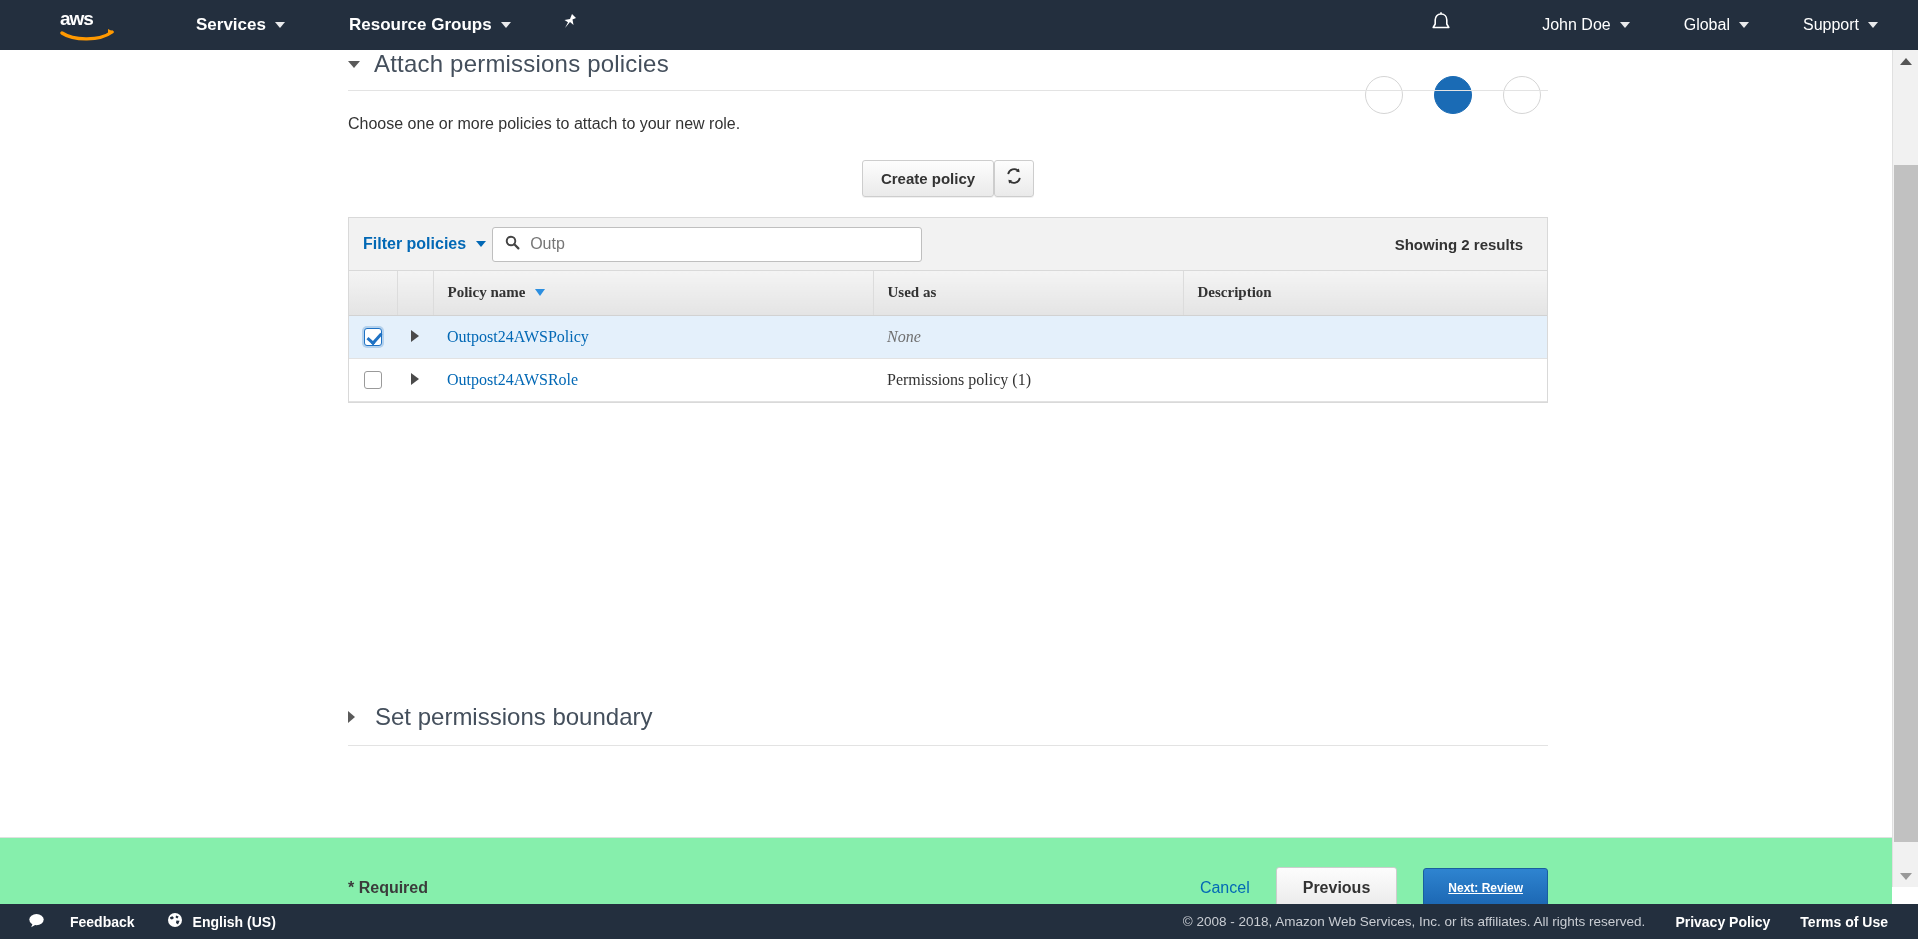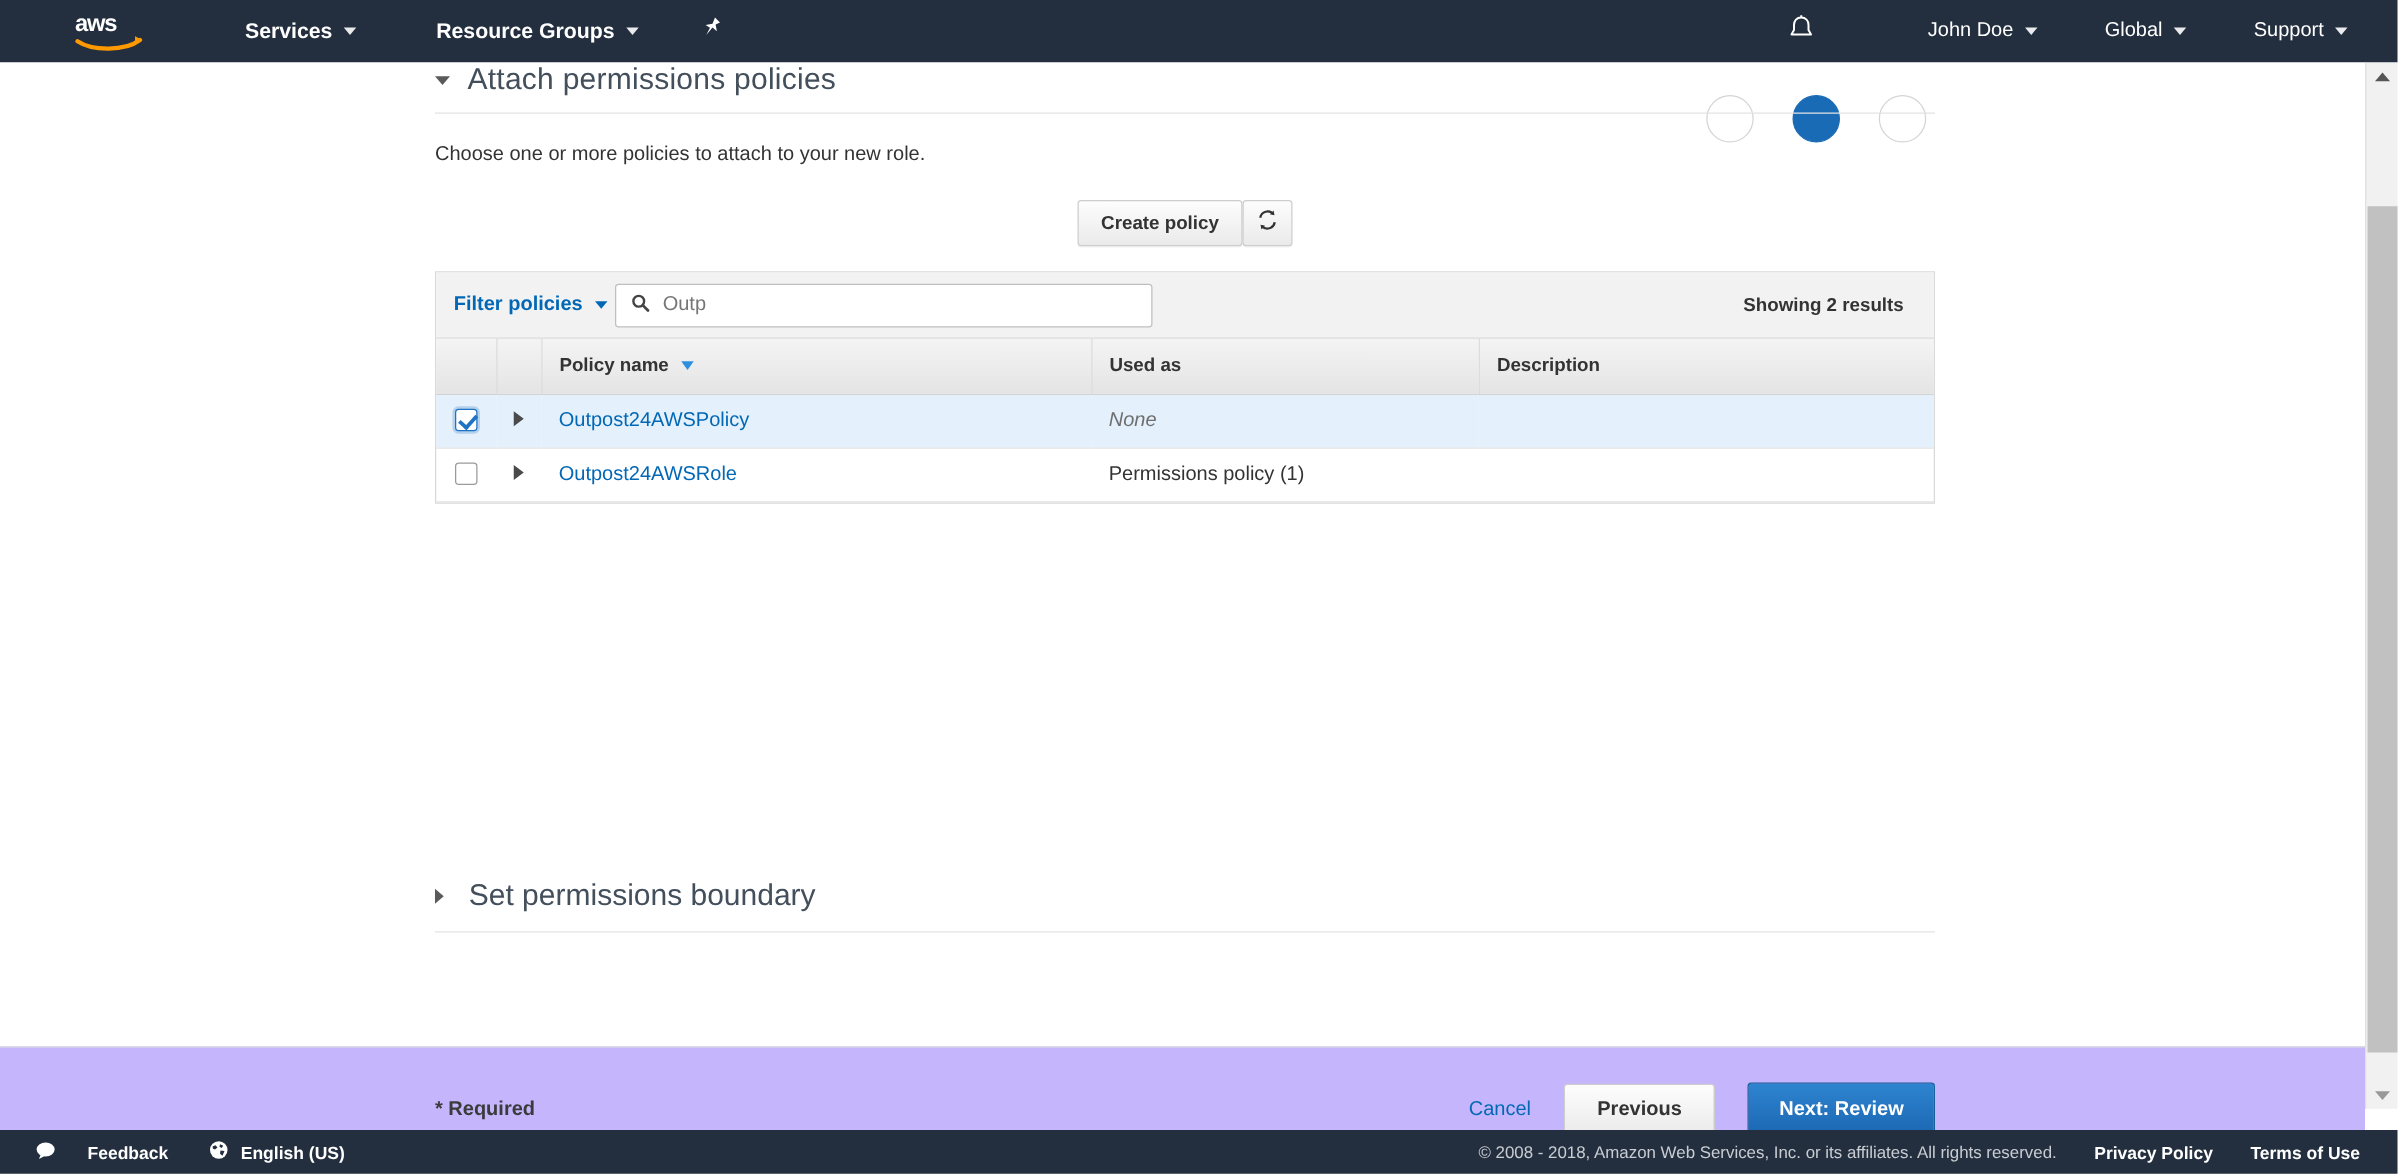--- a/index.html
+++ b/index.html
@@ -117,21 +117,21 @@
     border: none; outline: none; flex: 1; height: 100%;
     font-family: "Liberation Sans", sans-serif;
     font-size: 16px; color: #767676; padding-left: 10px;
     background: transparent;
   }
   .showing {
     margin-left: auto; font-size: 15px; font-weight: bold; color: #333333;
     padding-right: 10px;
   }
 
-  table.policies { width: 100%; border-collapse: collapse; table-layout: fixed; }
+  table.policies { width: 100%; border-collapse: collapse; table-layout: fixed; font-family: Liberation Serif, serif; }
   table.policies thead th {
     background: linear-gradient(to bottom, #f4f4f4, #e4e4e4);
     border-bottom: 1px solid #d2d2d2;
     border-right: 1px solid #dcdcdc;
     height: 44px; text-align: left;
     font-size: 15px; font-weight: bold; color: #333333;
     padding: 0 14px; vertical-align: middle;
   }
   table.policies thead th.cbcol { width: 48px; padding: 0; }
   table.policies thead th.exp  { width: 36px; padding: 0; }
@@ -177,38 +177,39 @@
   .boundary {
     margin-top: 300px; display: flex; align-items: center; gap: 20px;
     padding-bottom: 14px; border-bottom: 1px solid #e3e3e3;
   }
   .boundary h2 { font-size: 24px; font-weight: normal; color: #444f5c; }
 
   
   .actionbar {
     position: absolute; left: 0; top: 787px;
     width: 1892px; height: 100px;
-    border-top: 1px solid #e0e0e0; background: #c4b5fd;
+    border-top: 1px solid #e0e0e0; background: #86efac;
   }
   .actionbar-inner {
     position: absolute; left: 348px; top: 0; width: 1200px; height: 100px;
     display: flex; align-items: center;
   }
   .required { font-size: 16px; font-weight: bold; color: #3b3b3b; }
   .actions { margin-left: auto; display: flex; align-items: center; gap: 26px; }
   .link-btn {
     color: #0268b5; font-size: 16px; background: none; border: none;
     cursor: pointer; font-family: "Liberation Sans", sans-serif;
   }
   .btn-prev { padding: 11px 26px; font-size: 16px; }
   .btn-next {
-    padding: 12px 24px; font-size: 16px; font-weight: bold; color: #ffffff;
+    padding: 12px 24px; font-size: 12px; font-weight: bold; color: #ffffff;
     background: linear-gradient(to bottom, #2e84d0, #1b66b2);
     border: 1px solid #195f9e; border-radius: 3px; cursor: pointer;
     font-family: "Liberation Sans", sans-serif;
+    text-decoration: underline;
   }
 
   
   .scrollbar {
     position: absolute; top: 50px; right: 0;
     width: 26px; height: 837px; background: #f1f1f1;
     border-left: 1px solid #e0e0e0;
   }
   .sb-arrow {
     width: 26px; height: 22px; display: flex;

